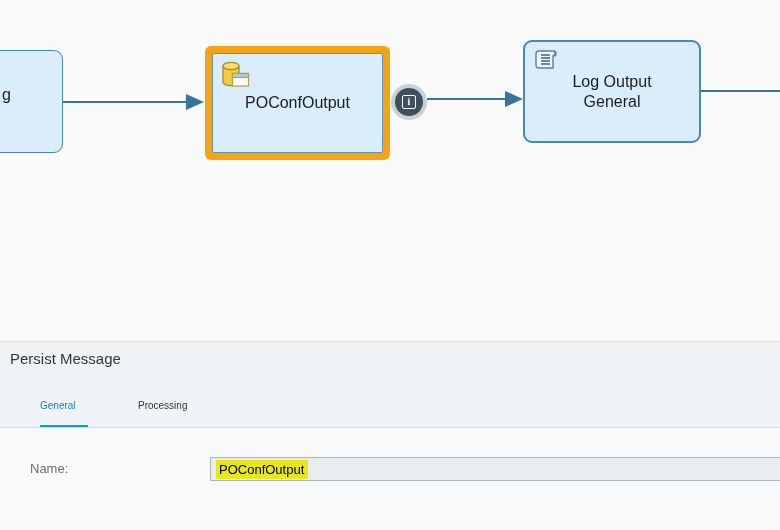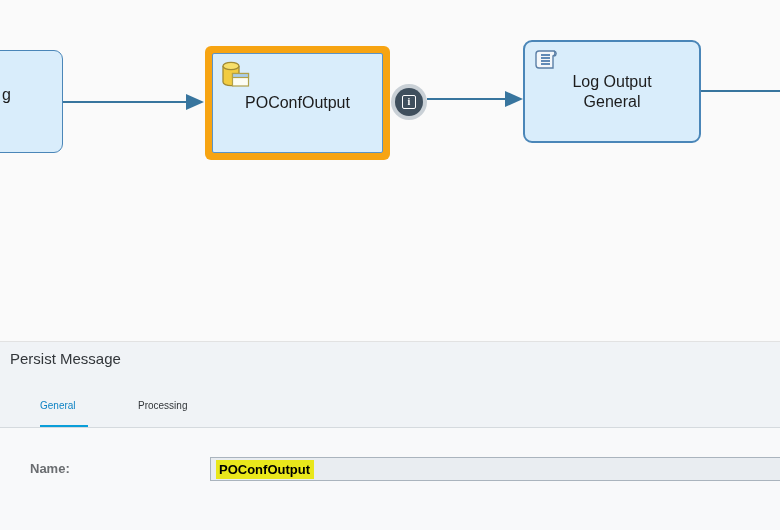--- a/index.html
+++ b/index.html
@@ -48,21 +48,21 @@
   .panel-header{position:absolute;left:0;top:341px;width:780px;height:87px;
         background:var(--panel-bg);border-top:1px solid #e2e2e2;box-sizing:border-box;}
   .panel-title{position:absolute;left:10px;top:8px;font-size:15px;color:var(--panel-text);}
   .tab{position:absolute;top:58px;font-size:10px;cursor:pointer;color:var(--panel-text);}
   .tab.active{color:var(--tab-active);}
   .tab-general{left:40px;}
   .tab-processing{left:122px;margin-left:16px;}
   .tab-underline{position:absolute;left:40px;top:83px;width:48px;height:3px;background:var(--tab-underline);}
   .panel-divider{position:absolute;left:0;top:427px;width:780px;height:1px;background:#d5dade;}
 
-  .panel-content{position:absolute;left:0;top:428px;width:780px;height:102px;background:var(--content-bg);font-weight:bold;}
+  .panel-content{position:absolute;left:0;top:428px;width:780px;height:102px;background:var(--content-bg);}
   .field-label{position:absolute;left:30px;top:33px;font-size:13px;color:var(--label-gray);}
   .field-input{position:absolute;left:210px;top:29px;width:578px;height:24px;box-sizing:border-box;
         background:var(--input-bg);border:1px solid #aab4bd;display:flex;align-items:center;
         font-size:13px;color:#000;cursor:text;}
   .hl{background:var(--highlight-yellow);padding:2px 4px 2px 3px;margin-left:5px;color:#000;}
 </style>
 </head>
 <body>
 
 <div class="frame">

